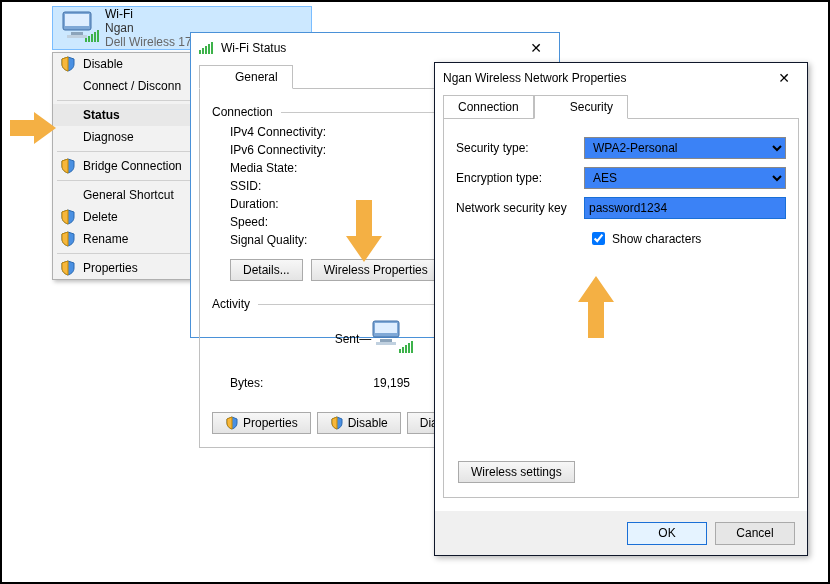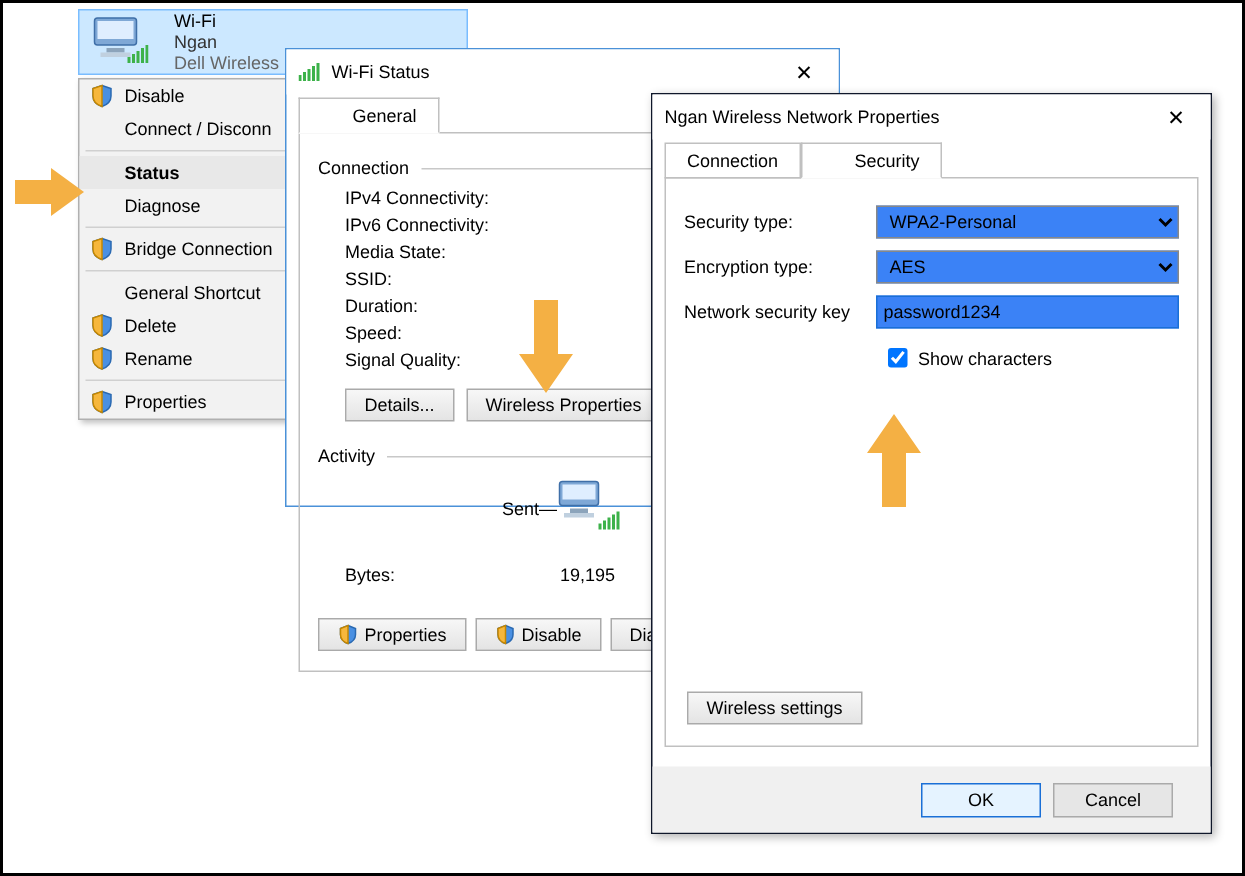--- a/index.html
+++ b/index.html
@@ -11,21 +11,21 @@
   .arrow-right svg { display: block; }
   .arrow-up { position: absolute; }
   .arrow-up svg { display: block; }
   .arrow-down { position: absolute; }
   .arrow-down svg { display: block; }
 
   
   .adapter {
     position: absolute; left: 50px; top: 4px; width: 260px; height: 44px;
     background: #cce8ff; border: 1px solid #7abdff;
-    display: flex; align-items: center; gap: 11px;
+    display: flex; align-items: center;
   }
   .adapter-icon { margin-left: 8px; }
   .adapter-labels { margin-left: 6px; font-size: 12px; line-height: 14px; }
   .adapter-name { font-weight: normal; }
   .adapter-sub { color: #333; }
   .adapter-cut { color: #666; }
 
   
   .ctxmenu {
     position: absolute; left: 50px; top: 50px; width: 188px;
@@ -82,21 +82,21 @@
   .props .tabpanel { height: 380px; position: relative; }
   .formrow { display: flex; align-items: center; margin: 8px 0; }
   .formrow .flabel { width: 128px; }
   .formrow select, .formrow input[type=text] {
     flex: 1; height: 22px; border: 1px solid #888; font-size: 12px; padding: 0 4px; background: #3b82f6;
   }
   .formrow input[type=text].active { border: 1px solid #1a6fd6; }
   .chkrow { margin: 10px 0 0 132px; display: flex; align-items: center; gap: 4px; }
   .props .footer {
     position: absolute; bottom: 0; left: 0; right: 0; height: 44px;
-    background: #f0f0f0; display: flex; align-items: center; justify-content: flex-end; gap: 8px; padding-right: 25px;
+    background: #f0f0f0; display: flex; align-items: center; justify-content: flex-end; gap: 8px; padding-right: 12px;
   }
   .footer-btn { width: 80px; height: 23px; border: 1px solid #aaa; background: #e6e6e6; text-align: center; line-height: 21px; font-size: 12px; cursor: default; }
   .footer-btn.primary { border: 1px solid #1a6fd6; background: #e5f3ff; }
 
   .adv-btn { position: absolute; bottom: 14px; left: 14px; }
 
   
   .shield-y { fill: #f6b73c; stroke: #c58700; }
   .shield-b { fill: #4a90e2; stroke: #2a69b1; }
 </style>

